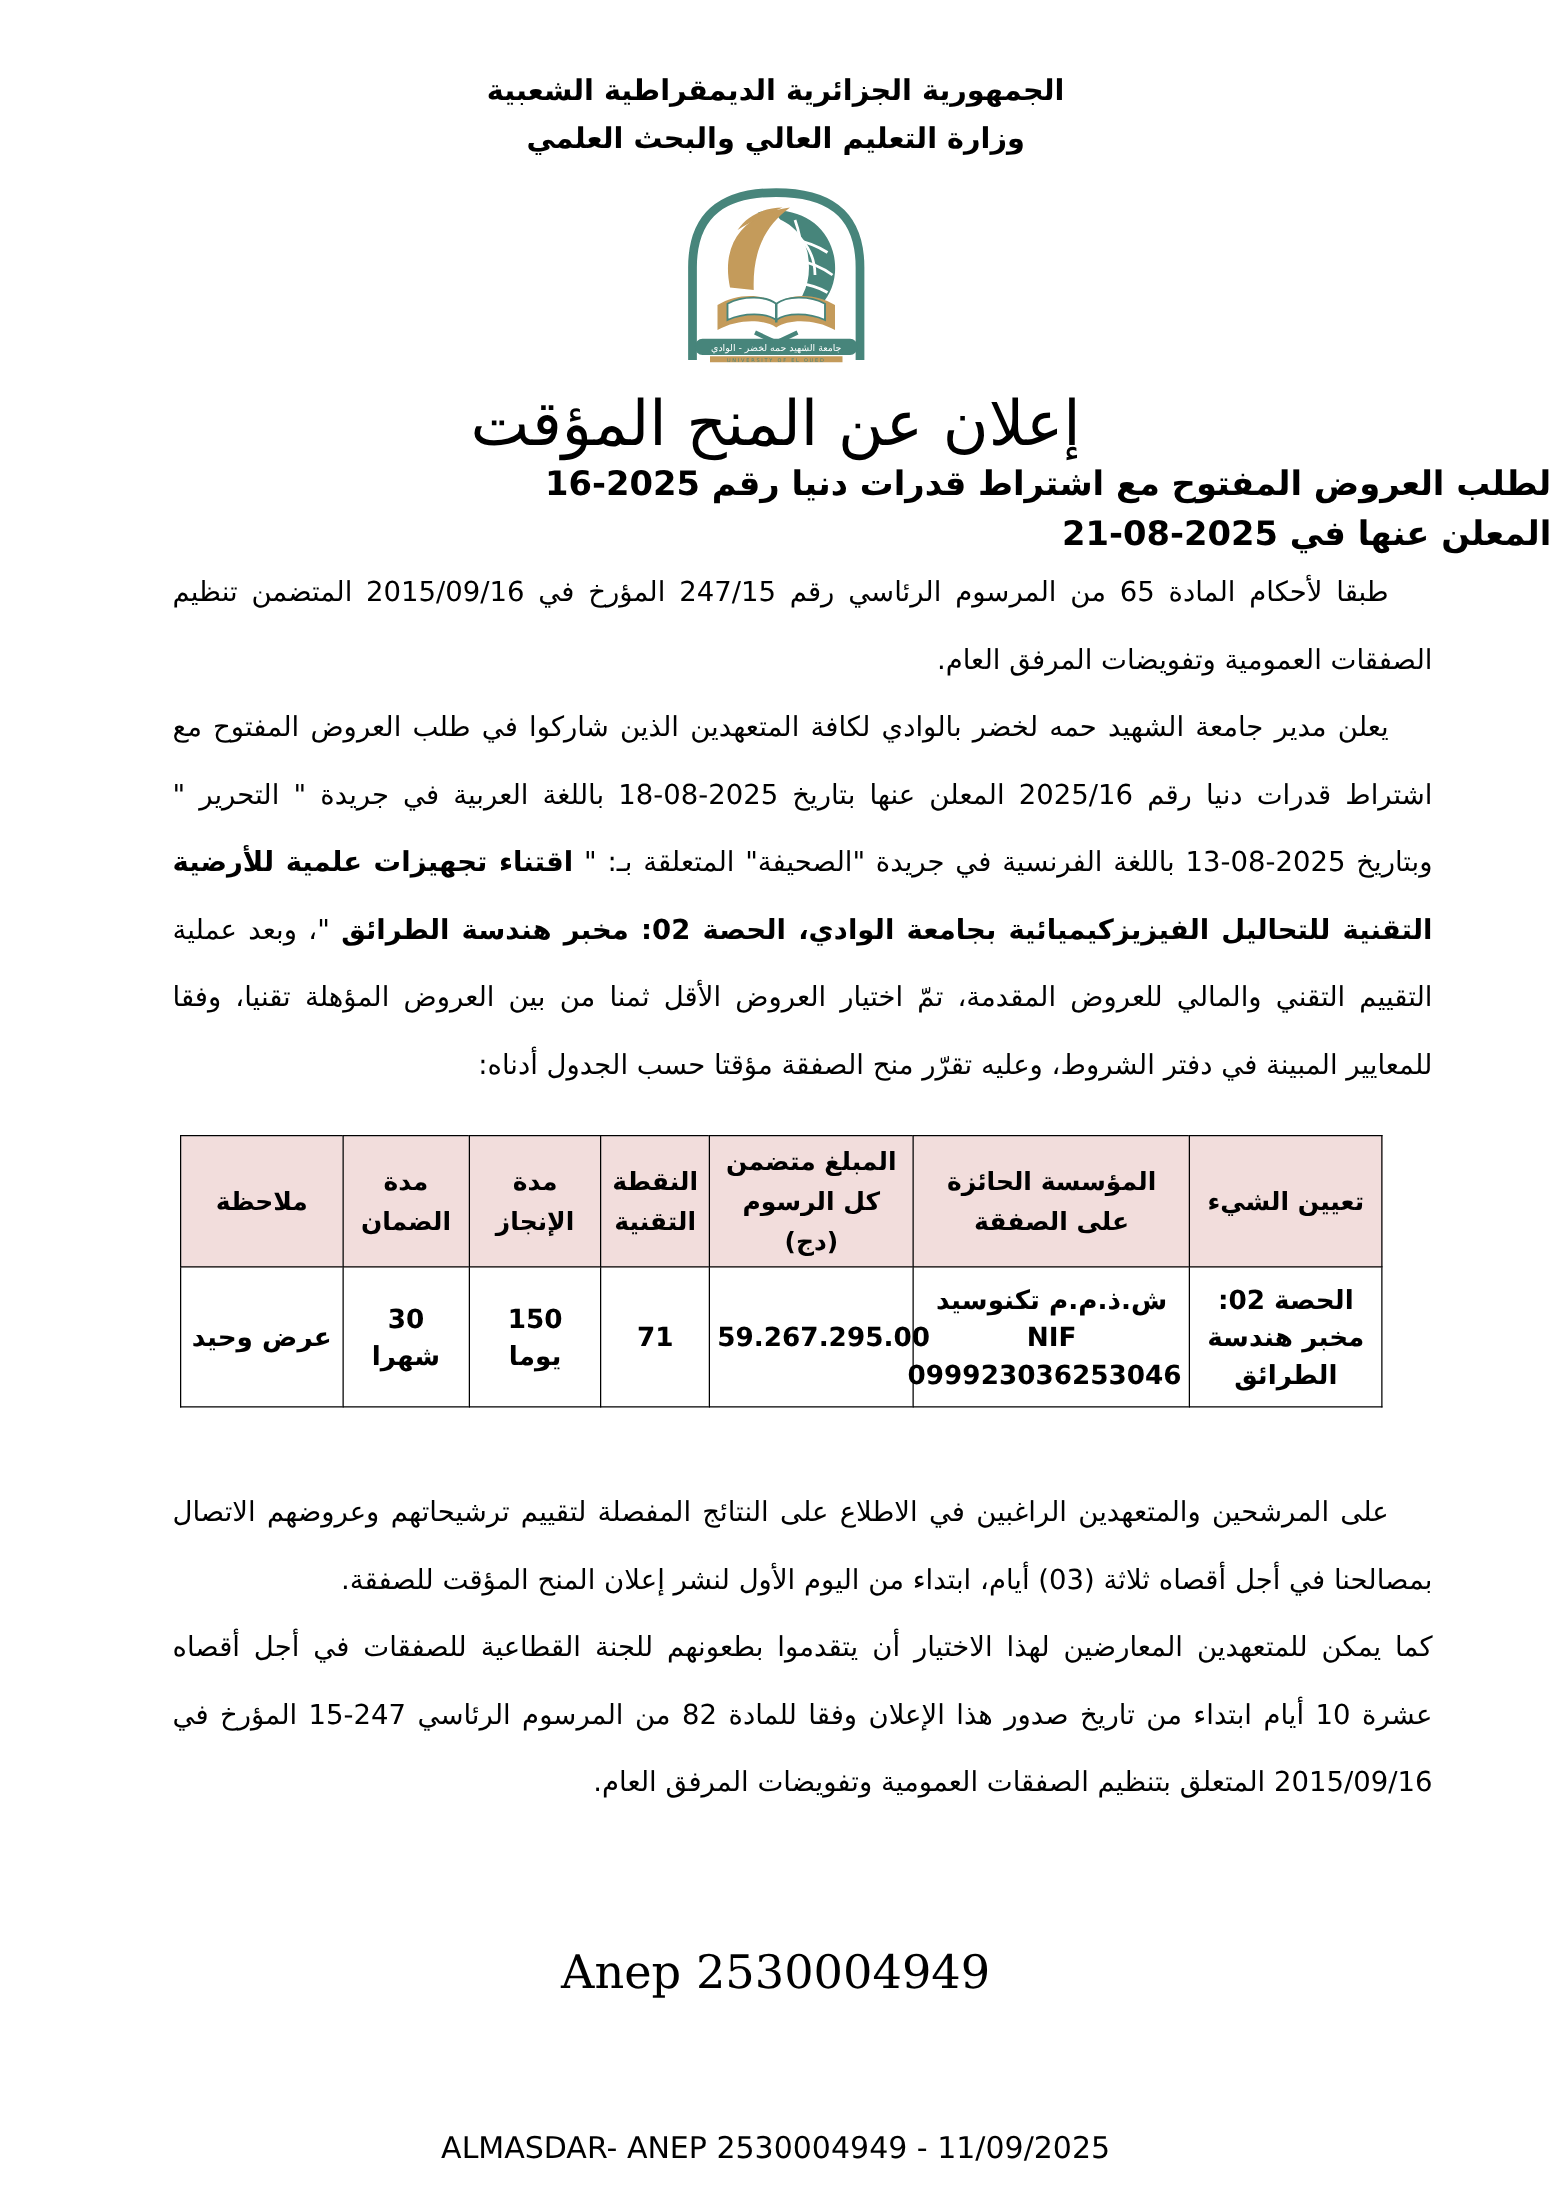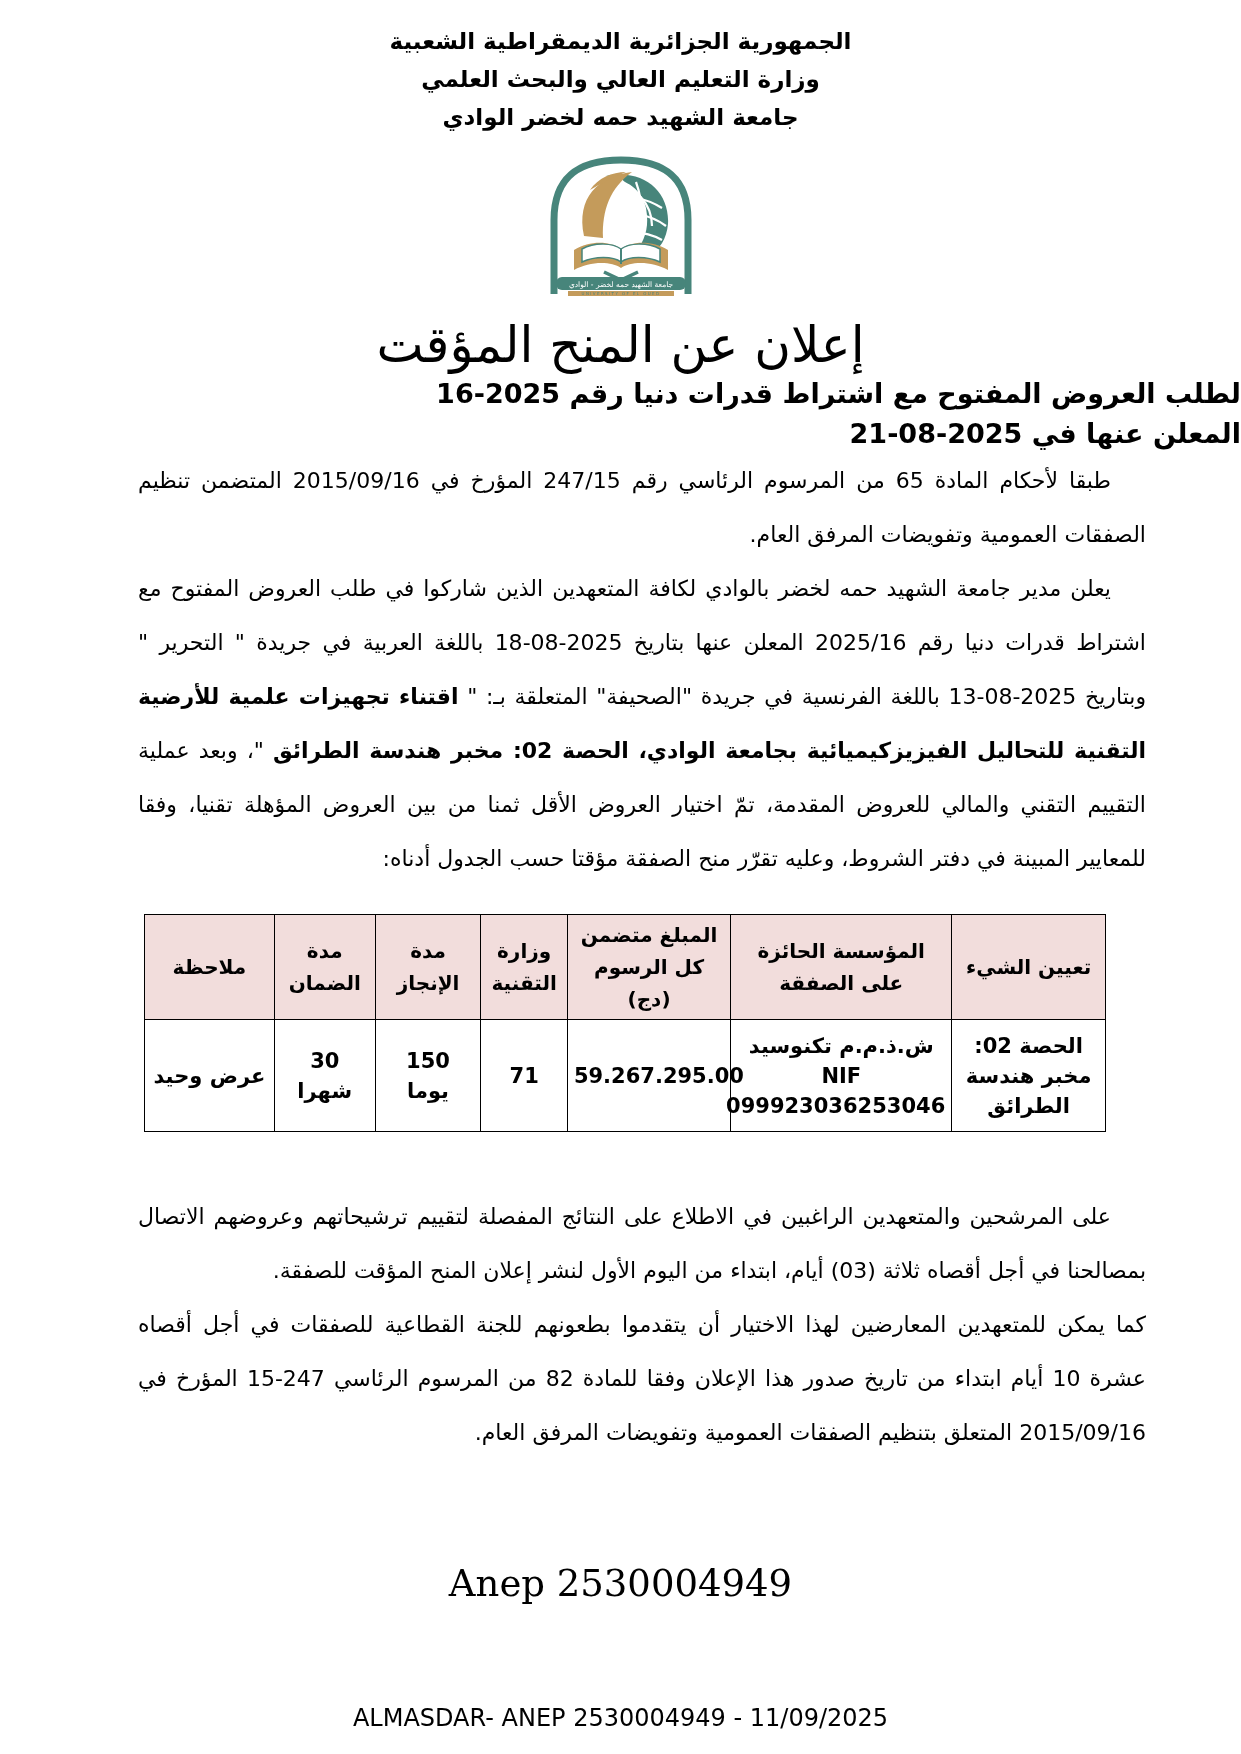--- a/index.html
+++ b/index.html
@@ -7,21 +7,21 @@
   .page {
     position: relative;
     width: 1241px;
     height: 1754px;
     margin: 0 auto;
     background: #ffffff;
     color: #000;
     font-family: "DejaVu Sans", sans-serif;
     overflow: hidden;
   }
-  .header-block { padding-top: 22px; text-align: center; direction: rtl; }
+  .header-block { padding-top: 54px; text-align: center; direction: rtl; }
   .header-line { font-size: 23px; font-weight: bold; line-height: 38px; }
 
   .logo-wrap { width: 210px; margin: 10px auto 0 auto; }
 
   .tax-line {
     direction: rtl;
     text-align: right;
     margin: 6px 140px 0 0;
     font-size: 23px;
     font-weight: bold;
@@ -111,21 +111,20 @@
   }
 </style>
 </head>
 <body>
 
 <div class="page">
 
   <div class="header-block">
     <div class="header-line">الجمهورية الجزائرية الديمقراطية الشعبية</div>
     <div class="header-line">وزارة التعليم العالي والبحث العلمي</div>
-    <div class="header-line">جامعة الشهيد حمه لخضر الوادي</div>
   </div>
 
   <div class="logo-wrap">
     <svg width="210" height="150" viewBox="0 0 210 150" xmlns="http://www.w3.org/2000/svg">
 
       <path d="M38 148 V74 C38 28 66 14 105 14 C144 14 172 28 172 74 V148" fill="none" stroke="#47857B" stroke-width="7"></path>
 
       <g>
         <path d="M90 30 C128 22 154 46 152 78 C150 102 132 116 110 116 C128 100 134 84 130 62 C126 44 112 34 90 30 Z" fill="#47857B"></path>
         <path d="M96 36 C120 40 136 58 136 80" stroke="#ffffff" stroke-width="2.2" fill="none"></path>
@@ -174,21 +173,21 @@
           <col class="col-score">
           <col class="col-completion">
           <col class="col-warranty">
           <col class="col-note">
       </colgroup>
       <thead>
         <tr>
           <th>تعيين الشيء</th>
           <th>المؤسسة الحائزة على الصفقة</th>
           <th>المبلغ متضمن كل الرسوم (دج)</th>
-          <th>وزارة التقنية</th>
+          <th>النقطة التقنية</th>
           <th>مدة الإنجاز</th>
           <th>مدة الضمان</th>
           <th>ملاحظة</th>
         </tr>
       </thead>
       <tbody>
         <tr>
           <td>الحصة 02: مخبر هندسة الطرائق</td>
           <td>
             <span class="winner-line">ش.ذ.م.م تكنوسيد</span>

